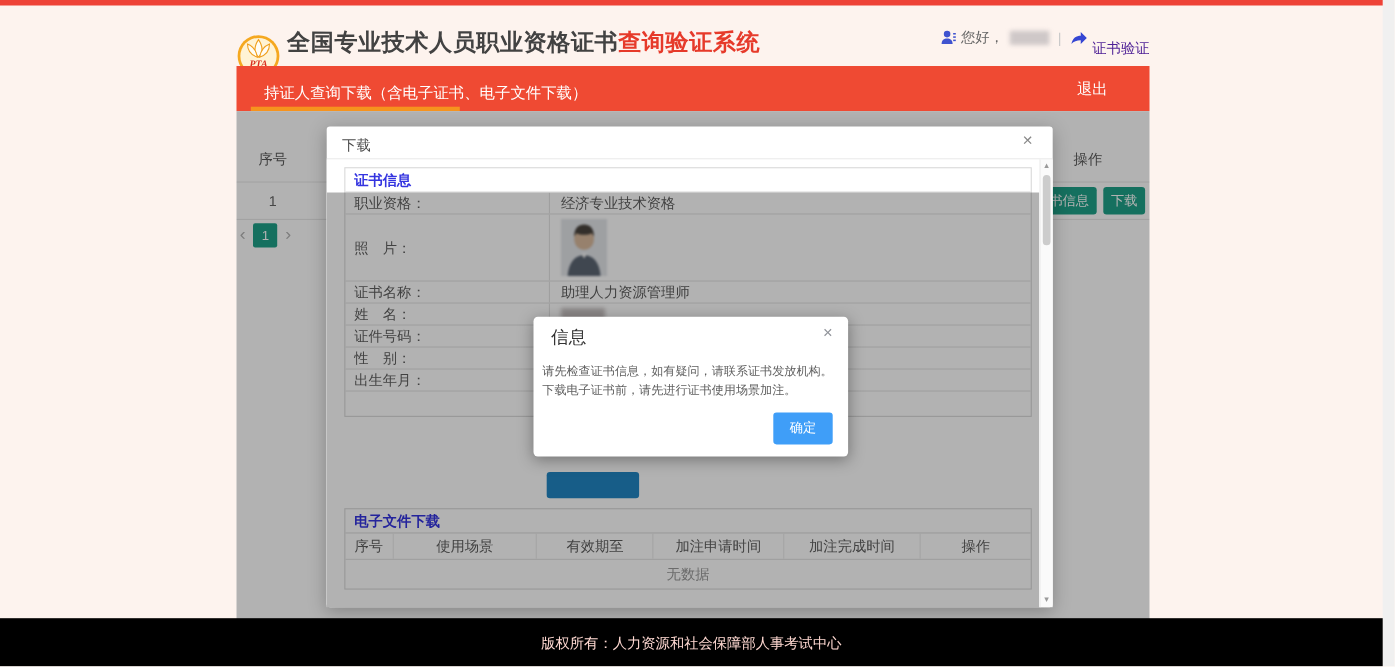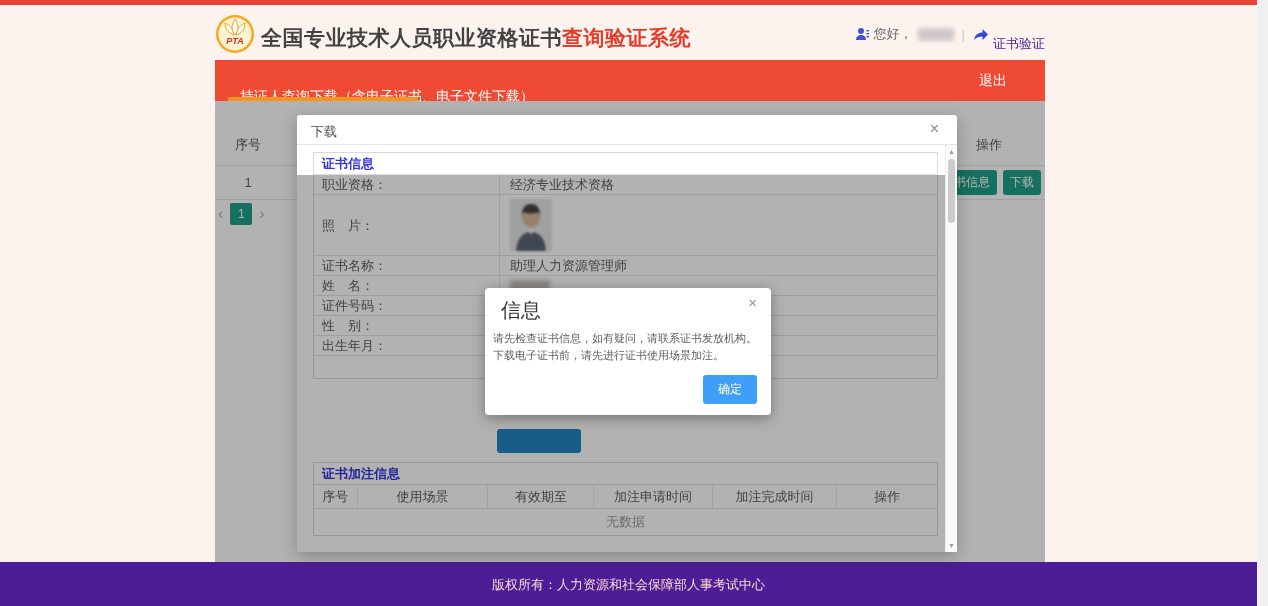--- a/index.html
+++ b/index.html
@@ -6,32 +6,32 @@
   html,body { font-family:"Liberation Sans","DejaVu Sans",sans-serif; }
   .app { position:relative; width:1268px; height:606px; background:#fdf3ee; overflow:hidden; }
 
   
   .scroll-track { position:absolute; right:0; top:0; width:11px; height:606px; background:#f0f0f0; }
 
   .top-strip { position:absolute; left:0; top:0; width:1257px; height:5px; background:#ee4237; }
 
   
   .site-header { position:absolute; left:215px; top:12px; width:830px; height:48px; }
-  .logo { position:absolute; left:0; top:2px; width:40px; height:40px; }
+  .logo { position:absolute; left:0; top:19px; width:40px; height:40px;font-family:Liberation Serif, serif; }
   .page-title { position:absolute; left:46px; top:12px; font-size:21px; font-weight:bold; color:#424242; white-space:nowrap; letter-spacing:0.5px; }
   .page-title .accent { color:#e63a2a; }
   .user-bar { position:absolute; right:0; top:3px; display:flex; align-items:center; font-size:13px; color:#666; }
   .user-bar .gap { margin-left:5px; }
   .redact-name { width:36px; height:13px; background:#cfc8c8; border-radius:1px; filter:blur(2px); margin-left:5px; }
   .user-divider { color:#c9c9c9; margin:0 8px; }
   .verify-link { color:#4c1d95; text-decoration:none; margin-left:4px; cursor:pointer;margin-top:20px; }
 
   
   .navbar { position:absolute; left:215px; top:60px; width:830px; height:41px; background:#ef4a33; }
-  .nav-tab { position:absolute; left:13px; top:0; height:41px; line-height:41px; padding:16px 12px; color:#fff; font-size:14px; cursor:pointer; }
+  .nav-tab { position:absolute; left:13px; top:0; height:41px; line-height:41px; padding:4px 12px; color:#fff; font-size:14px; cursor:pointer; }
   .nav-underline { position:absolute; left:13px; bottom:0; width:190px; height:4px; background:#f6931e; }
   .logout { position:absolute; right:38px; top:0; height:41px; line-height:41px; color:#fff; font-size:14px; cursor:pointer; }
 
   
   .content-panel { position:absolute; left:215px; top:101px; width:830px; height:462px; background:#fff; }
   .ht-row { display:flex; border-bottom:1px solid #e9e9e9; font-size:13px; color:#5a5a5a; }
   .holder-table { position:absolute; left:0; top:24px; width:830px; }
   .ht-header .ht-cell { height:40px; line-height:40px; }
   .ht-body .ht-cell { height:33px; display:flex; align-items:center; justify-content:center; color:#666; }
   .ht-c1 { width:66px; text-align:center; }
@@ -69,27 +69,27 @@
   .an-c0 { width:7%; } .an-c1 { width:21%; } .an-c2 { width:17%; } .an-c3 { width:19%; } .an-c4 { width:20%; } .an-c5 { width:16%; }
   .an-empty { height:26px; line-height:26px; text-align:center; color:#9a9a9a; font-size:13px; }
   .modal-scrollbar { position:absolute; right:0; top:30px; width:12px; height:407px; background:#fafafa; border-left:1px solid #ececec; }
   .sb-up, .sb-down { position:absolute; left:0; width:100%; text-align:center; font-size:7px; color:#9a9a9a; cursor:pointer; }
   .sb-up { top:3px; } .sb-down { bottom:3px; }
   .sb-thumb { position:absolute; left:2px; top:14px; width:7px; height:64px; background:#cccccc; border-radius:4px; cursor:pointer; }
   .body-overlay { position:absolute; left:0; top:30px; width:648px; height:407px; background:rgba(0,0,0,0.30); }
 
   
   .msgbox { position:absolute; left:485px; top:288px; width:286px; height:127px; background:#fff; border-radius:4px; box-shadow:0 3px 14px rgba(0,0,0,0.35); z-index:50; }
-  .msg-title { position:absolute; left:16px; top:9px; font-size:20px; color:#333; }
+  .msg-title { position:absolute; left:16px; top:9px; font-size:16px; color:#333; }
   .msg-close { position:absolute; right:14px; top:6px; font-size:15px; color:#909399; cursor:pointer; }
   .msg-lines { position:absolute; left:8px; top:42px; font-size:11px; color:#5f5f5f; line-height:17px; }
   .msg-confirm { position:absolute; right:14px; bottom:11px; background:#3f9ef8; color:#fff; font-size:12px; padding:6px 15px; border:none; border-radius:3px; cursor:pointer; }
 
   
-  .site-footer { position:absolute; left:0; top:562px; width:1257px; height:44px; background:#4c1d95; text-align:center; }
+  .site-footer { position:absolute; left:0; top:562px; width:1257px; height:44px; background:#000000; text-align:center; }
   .site-footer span { display:inline-block; margin-top:14px; font-size:13px; color:#ffd9d2; }
 </style>
 </head>
 <body>
 
 <div class="app">
 
   <div class="scroll-track"></div>
   <div class="top-strip"></div>
 
@@ -199,21 +199,21 @@
         <div class="ci-row">
           <div class="ci-label">出生年月：</div>
           <div class="ci-value"></div>
         </div>
         <div class="ci-row r-empty"></div>
       </div>
 
       <button class="hidden-btn"></button>
 
       <div class="msection sec-annot">
-        <div class="msec-title">证书加注信息</div>
+        <div class="msec-title">电子文件下载</div>
         <div class="an-header">
           <div class="an-cell an-c0">序号</div>
           <div class="an-cell an-c1">使用场景</div>
           <div class="an-cell an-c2">有效期至</div>
           <div class="an-cell an-c3">加注申请时间</div>
           <div class="an-cell an-c4">加注完成时间</div>
           <div class="an-cell an-c5">操作</div>
         </div>
         <div class="an-empty">无数据</div>
       </div>

